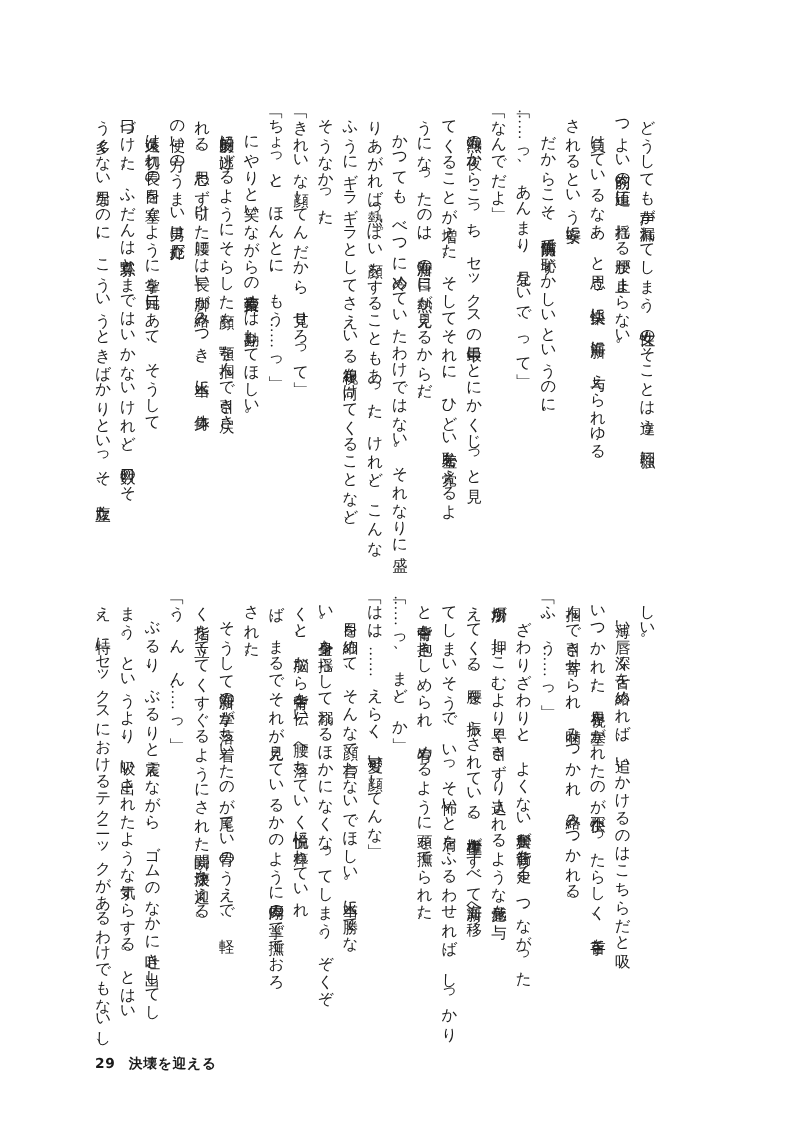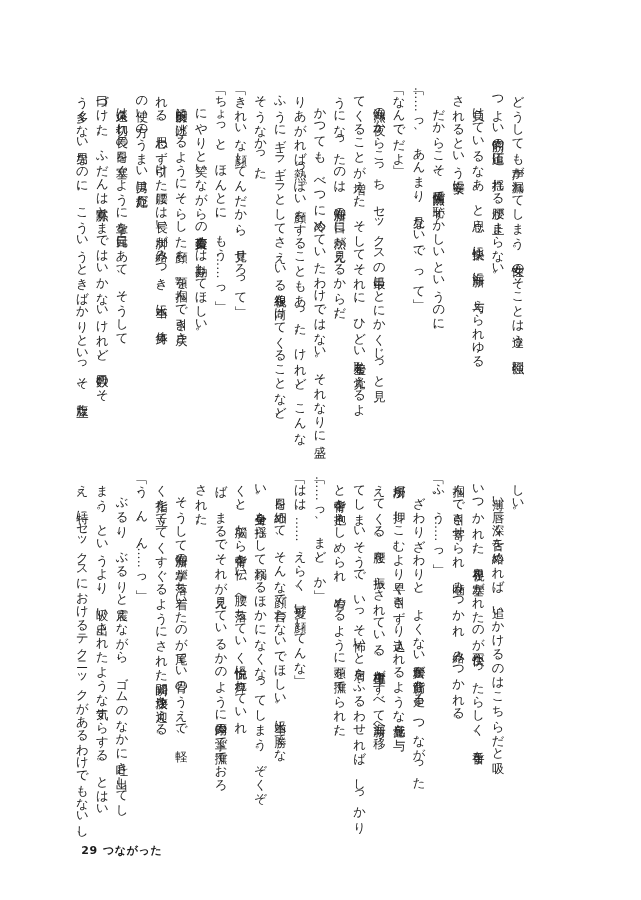--- a/index.html
+++ b/index.html
@@ -48,21 +48,20 @@
     position: absolute;
     left: 76px;
     top: 842px;
     height: 16px;
     display: flex;
     align-items: center;
     font-family: "DejaVu Sans", sans-serif;
     font-weight: bold;
     font-size: 11px;
     color: #1a1a1a;
-    text-align: center;
   }
   .footer .page-number {
     width: 27px;
     letter-spacing: 0.5px;
   }
   .footer .running-title {
     letter-spacing: 0.6px;
   }
 </style>
 </head>
@@ -117,16 +116,16 @@
     <div class="col">　そうして新海の掌が落ち着いたのが尾てい骨のうえで、軽</div>
     <div class="col">く指を立ててくすぐるようにされた瞬間、決壊を迎える。</div>
     <div class="col">「う、ん、ん……っ」</div>
     <div class="col">　ぶるり、ぶるりと震えながら、ゴムのなかに吐き出してし</div>
     <div class="col">まう。というより、吸い出されたような気すらする。とはい</div>
     <div class="col tight">え、特にセックスにおけるテクニックがあるわけでもないし、</div>
   </div>
 
   <div class="footer">
     <span class="page-number">29</span>
-    <span class="running-title">つながった</span>
+    <span class="running-title">決壊を迎える</span>
   </div>
 
 </div>
 
 </body></html>

